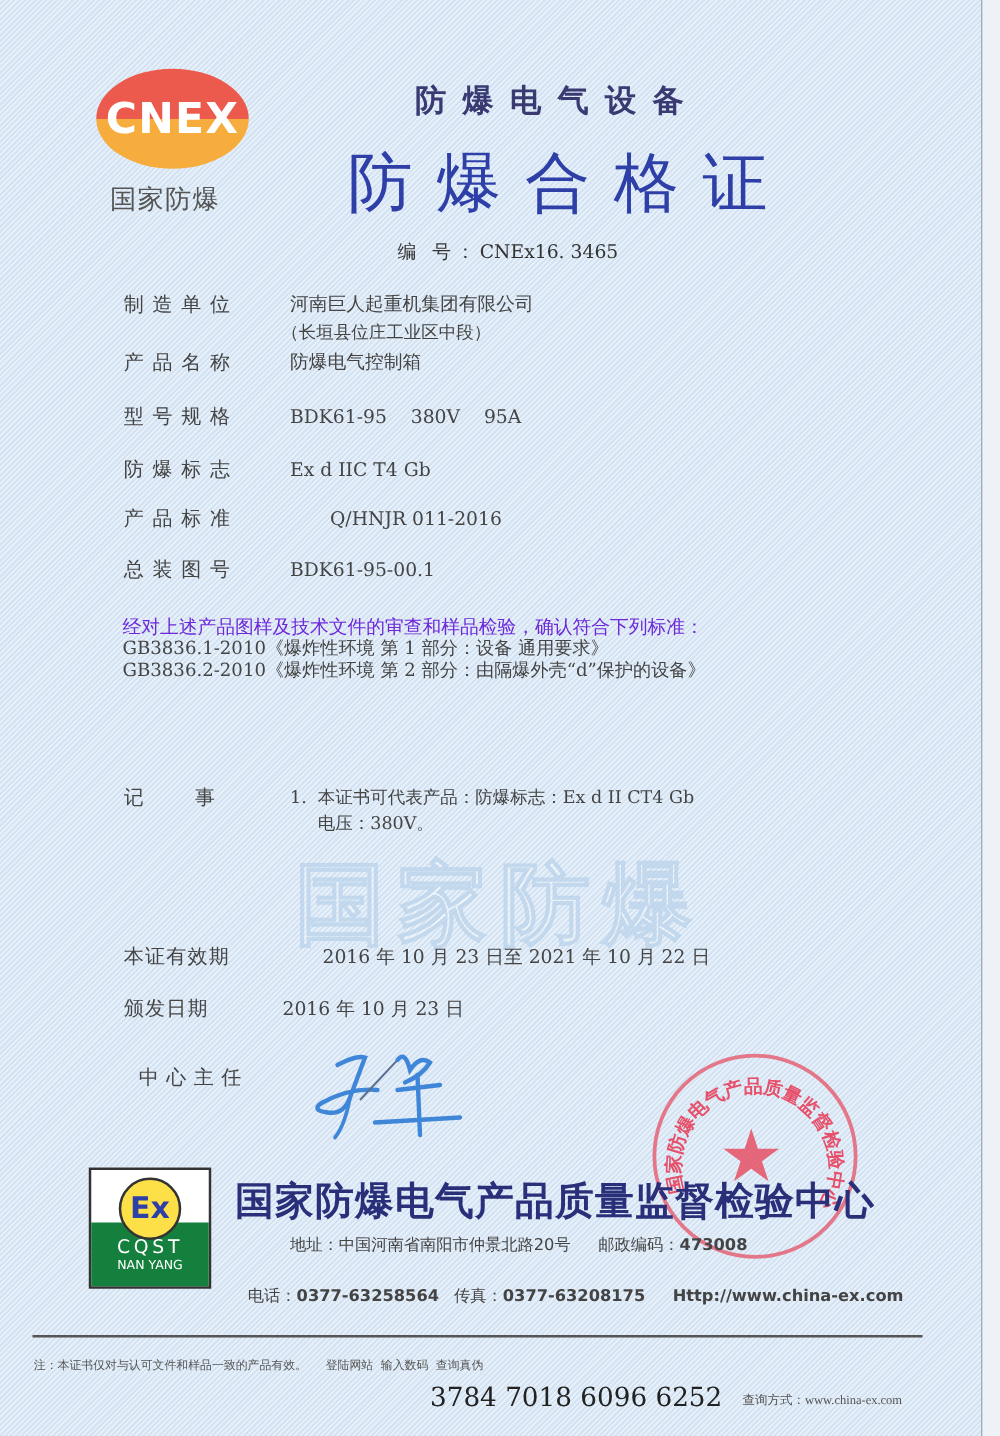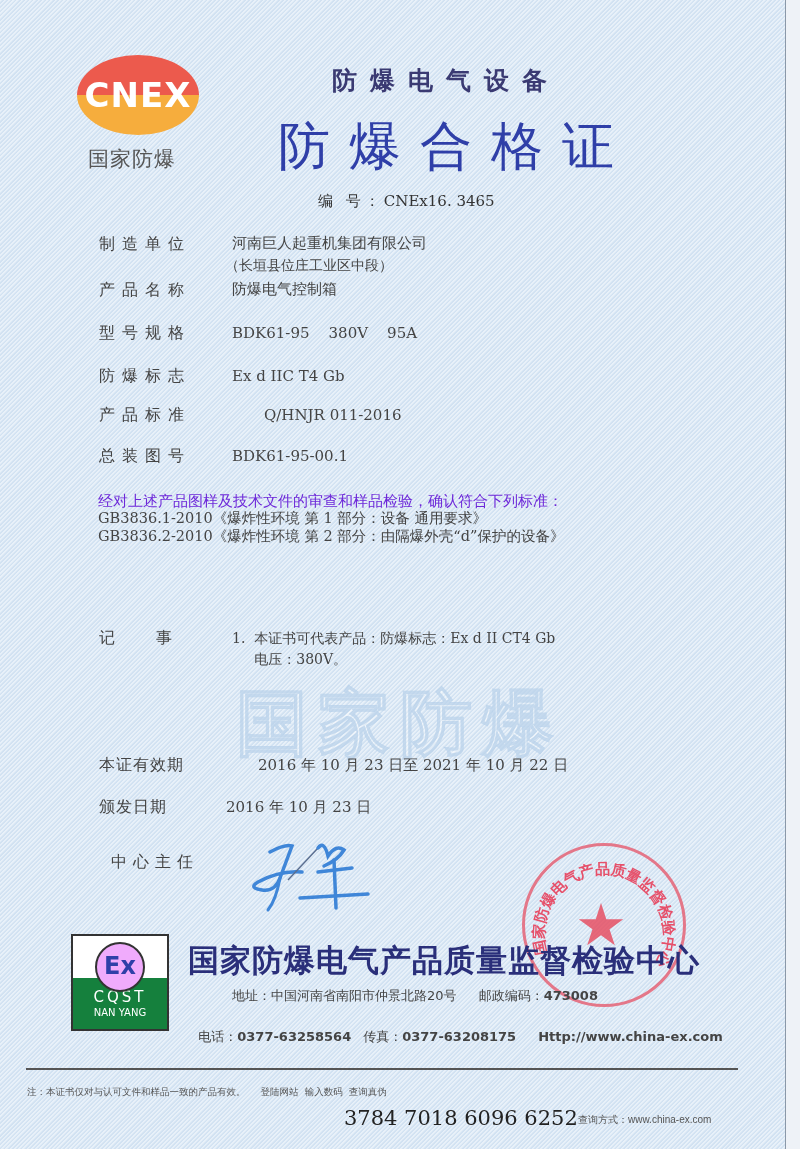--- a/index.html
+++ b/index.html
@@ -41,35 +41,35 @@
   .watermark { left:236px; top:676px; font-family:"DejaVu Sans", sans-serif; font-weight:bold; font-size:72px; color:rgba(255,255,255,0.35);
     -webkit-text-stroke:1px rgba(170,200,230,0.6); letter-spacing:10px; }
 
   .signature { left:240px; top:830px; width:160px; height:90px; }
 
   .seal { left:522px; top:843px; width:158px; height:158px; border:3px solid rgba(230,80,100,0.75); border-radius:50%; }
   .seal-star { position:absolute; left:50px; top:50px; font-size:58px; color:rgba(230,70,90,0.8); line-height:1; }
   .seal-ring { position:absolute; left:0; top:0; width:158px; height:158px; }
 
   .cqst-logo { left:71px; top:934px; width:94px; height:93px; border:2px solid #333; background:#fff; }
-  .cqst-circle { position:absolute; left:22px; top:6px; width:46px; height:46px; border:2px solid #333; border-radius:50%; background:#f0abfc; z-index:2; }
+  .cqst-circle { position:absolute; left:22px; top:6px; width:46px; height:46px; border:2px solid #333; border-radius:50%; background:#fde047; z-index:2; }
   .cqst-ex { position:absolute; left:0; right:0; top:8px; text-align:center; font-family:"DejaVu Sans", sans-serif; font-weight:bold; font-size:24px; color:#2f3fa8; }
   .cqst-band { position:absolute; left:0; right:0; top:42px; bottom:0; background:#15803d; color:#fff; text-align:center; font-family:"DejaVu Sans", sans-serif; }
   .cqst-band .l1 { font-size:15px; margin-top:10px; letter-spacing:3px; }
   .cqst-band .l2 { font-size:10px; margin-top:1px; }
 
   .org-name { left:188px; top:940px; font-family:"DejaVu Serif", serif; font-weight:bold; font-size:31px; color:#2a2f7a; letter-spacing:1px; }
   .org-address { left:232px; top:987px; font-family:"DejaVu Sans", sans-serif; font-size:13px; color:#444; }
   .org-contact { left:190px; top:1013px; font-family:"DejaVu Sans", sans-serif; font-size:13px; color:#444; white-space:pre; }
   .b { font-weight:bold; }
 
   .rule { left:26px; top:1068px; width:712px; height:2px; background:#555; }
   .footnote { left:27px; top:1086px; font-family:"DejaVu Sans", sans-serif; font-size:9.5px; color:#555; white-space:pre; }
   .serial { left:344px; top:1106px; font-size:21px; color:#222; }
-  .query { left:578px; top:1113px; font-family:Liberation Sans, sans-serif; font-size:10px; color:#555; }
+  .query { left:594px; top:1113px; font-family:Liberation Serif, serif; font-size:10px; color:#555; }
 </style>
 </head>
 <body>
 
 <div class="right-line"></div>
 <div class="right-edge"></div>
 
 <div class="abs watermark">国家防爆</div>
 
 <div class="abs cnex-logo">

